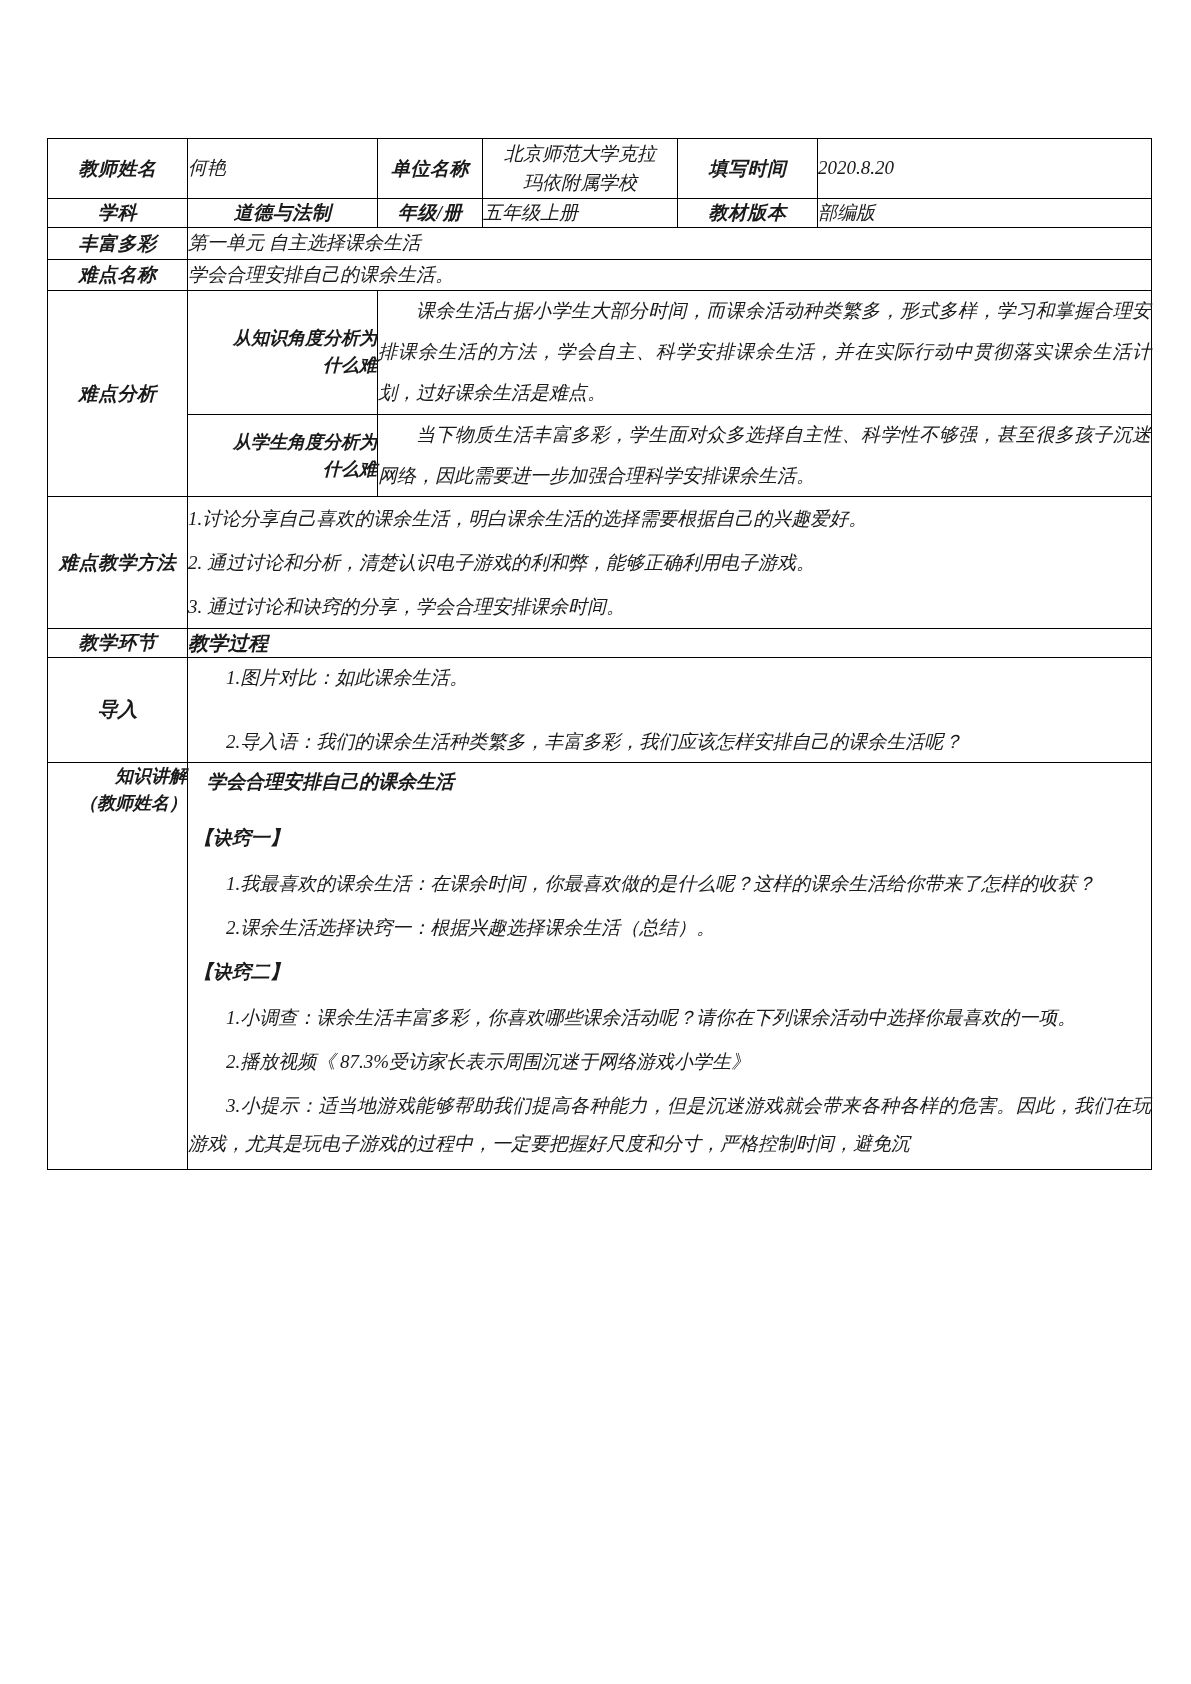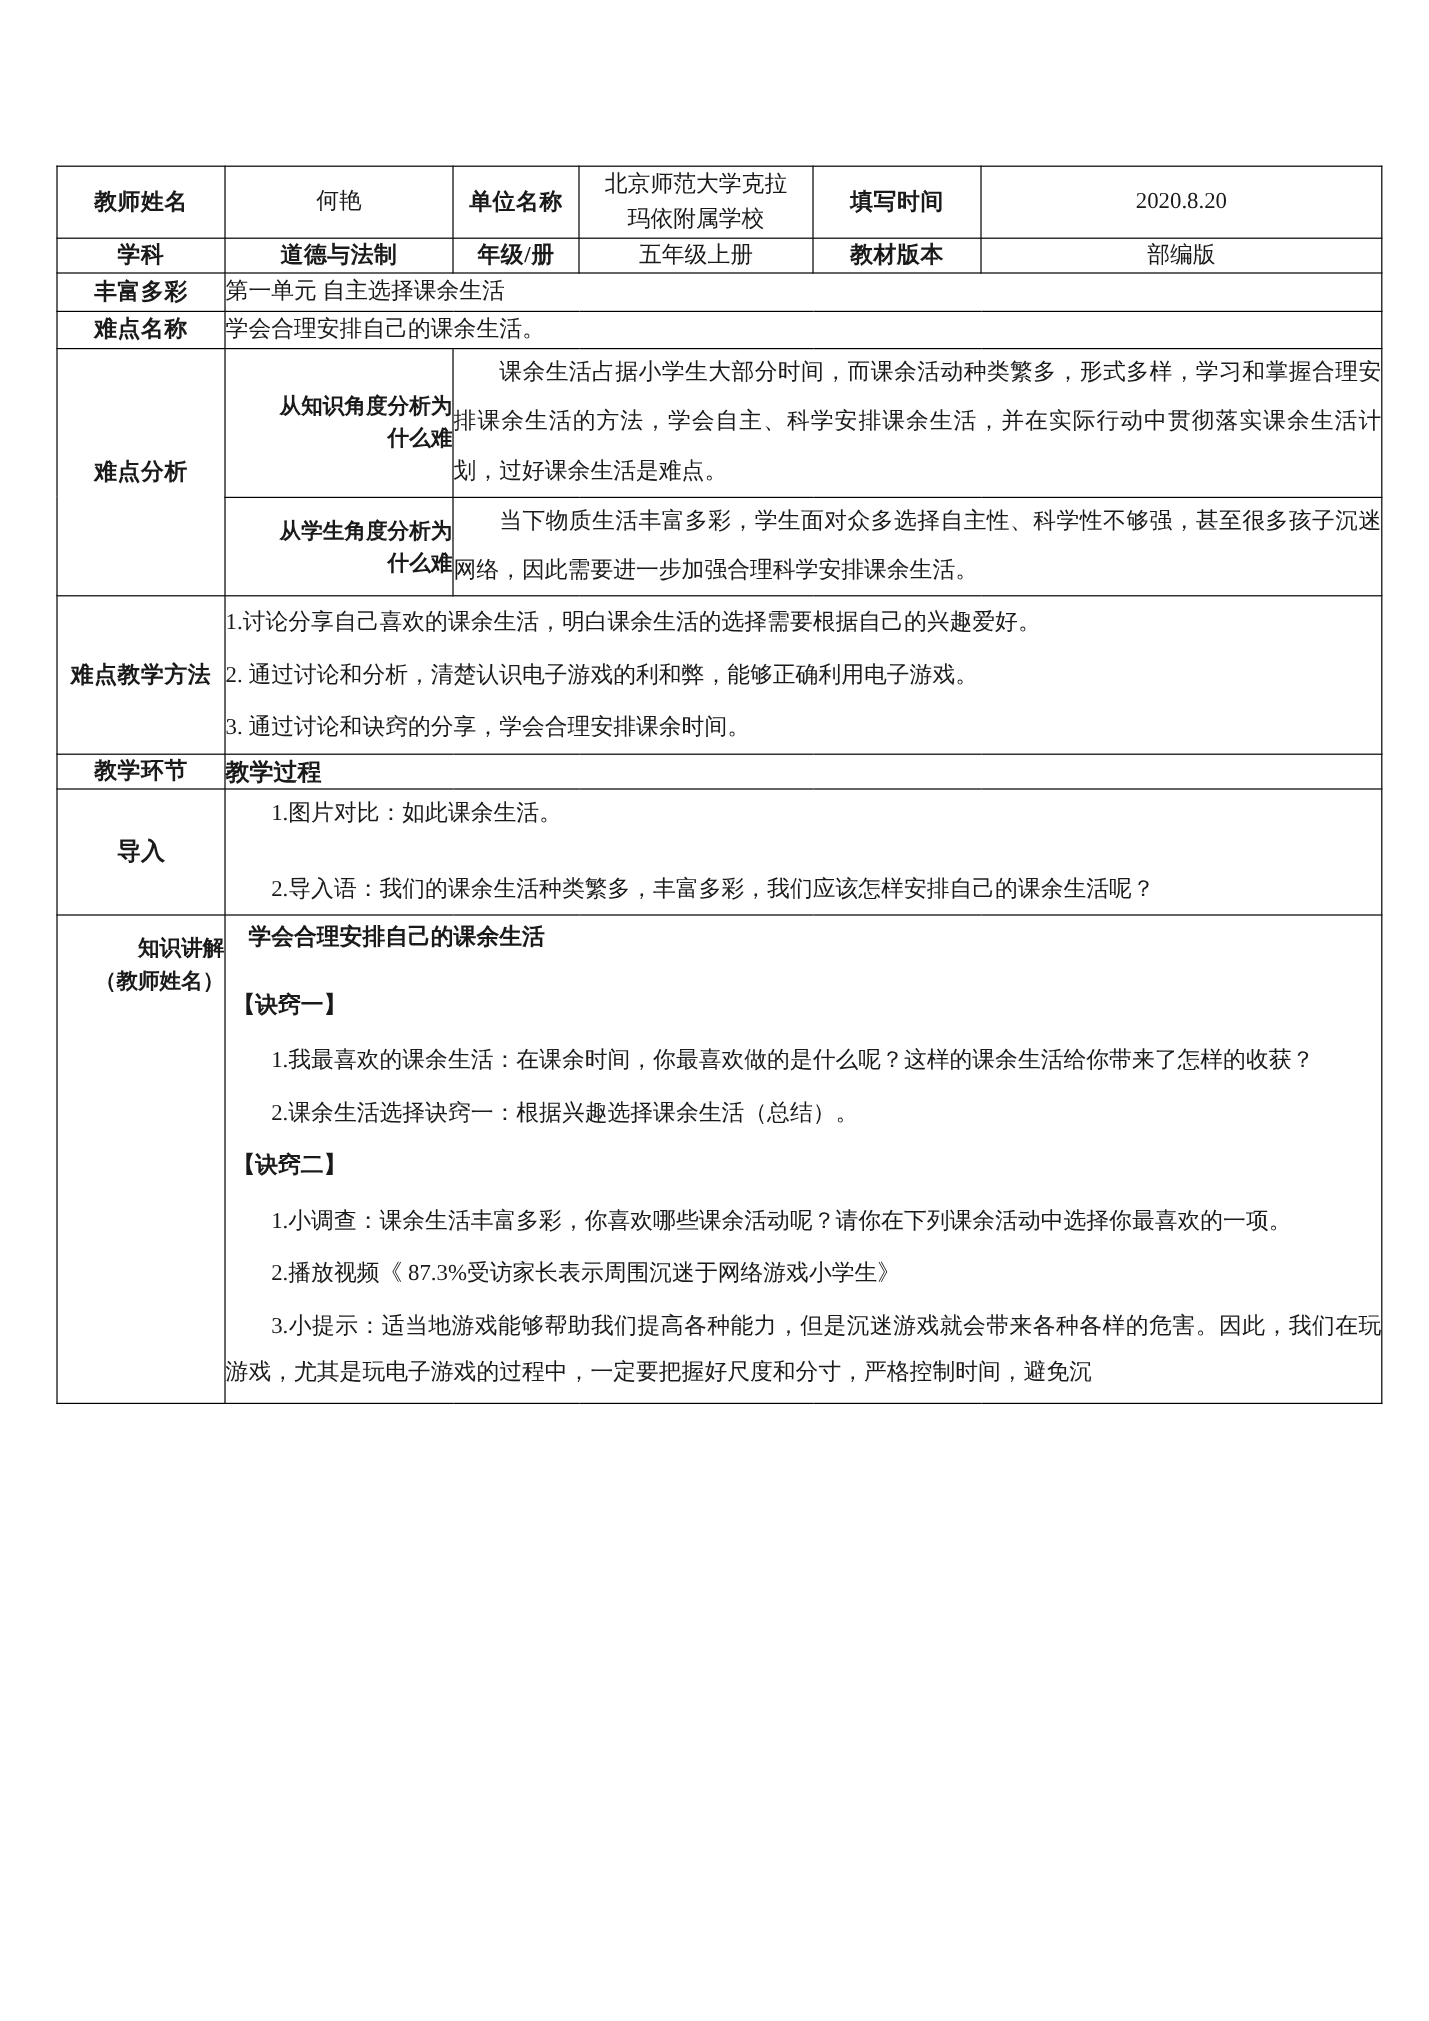--- a/index.html
+++ b/index.html
@@ -19,20 +19,21 @@
     position: relative;
     width: 1191px;
     height: 1684px;
     box-sizing: border-box;
     padding: 138px 40px 0 47px;
   }
   table.sheet {
     width: 1104px;
     border-collapse: collapse;
     table-layout: fixed;
+    font-style: italic;
   }
   table.sheet td {
     border: 1.4px solid #000000;
     padding: 0;
     vertical-align: middle;
     background: #ffffff;
   }
   
   col.c1 { width: 140px; }
   col.c2 { width: 190px; }
@@ -50,21 +51,21 @@
     padding: 10px 4px;
   }
   .lbl2 {
     font-weight: bold;
     text-align: right;
     font-size: 18px;
     line-height: 1.5;
     padding: 10px 6px;
   }
   .val {
-    text-align: center;
+    text-align: left;
     font-size: 19px;
     line-height: 1.5;
     padding: 10px 6px;
     font-weight: normal;
   }
   .val-multiline {
     text-align: center;
     font-size: 19px;
     line-height: 1.55;
     padding: 9px 6px;
@@ -224,21 +225,21 @@
 
       <tr>
         <td class="daoru-label">导入</td>
         <td class="daoru-body" colspan="5">
           <p>1.图片对比：如此课余生活。</p>
           <p>2.导入语：我们的课余生活种类繁多，丰富多彩，我们应该怎样安排自己的课余生活呢？</p>
         </td>
       </tr>
 
       <tr>
-        <td class="lbl2 tall-cell" style="vertical-align: top; padding-top: 14px;">
+        <td class="lbl2 tall-cell" style="vertical-align: top; padding-top: 0;">
           <div>知识讲解</div>
           <div>（教师姓名）</div>
         </td>
         <td class="know-body" colspan="5">
           <p class="title-line">学会合理安排自己的课余生活</p>
           <p class="bracket">【诀窍一】</p>
           <p class="body-p">1.我最喜欢的课余生活：在课余时间，你最喜欢做的是什么呢？这样的课余生活给你带来了怎样的收获？</p>
           <p class="body-p">2.课余生活选择诀窍一：根据兴趣选择课余生活（总结）。</p>
           <p class="bracket">【诀窍二】</p>
           <p class="body-p">1.小调查：课余生活丰富多彩，你喜欢哪些课余活动呢？请你在下列课余活动中选择你最喜欢的一项。</p>

